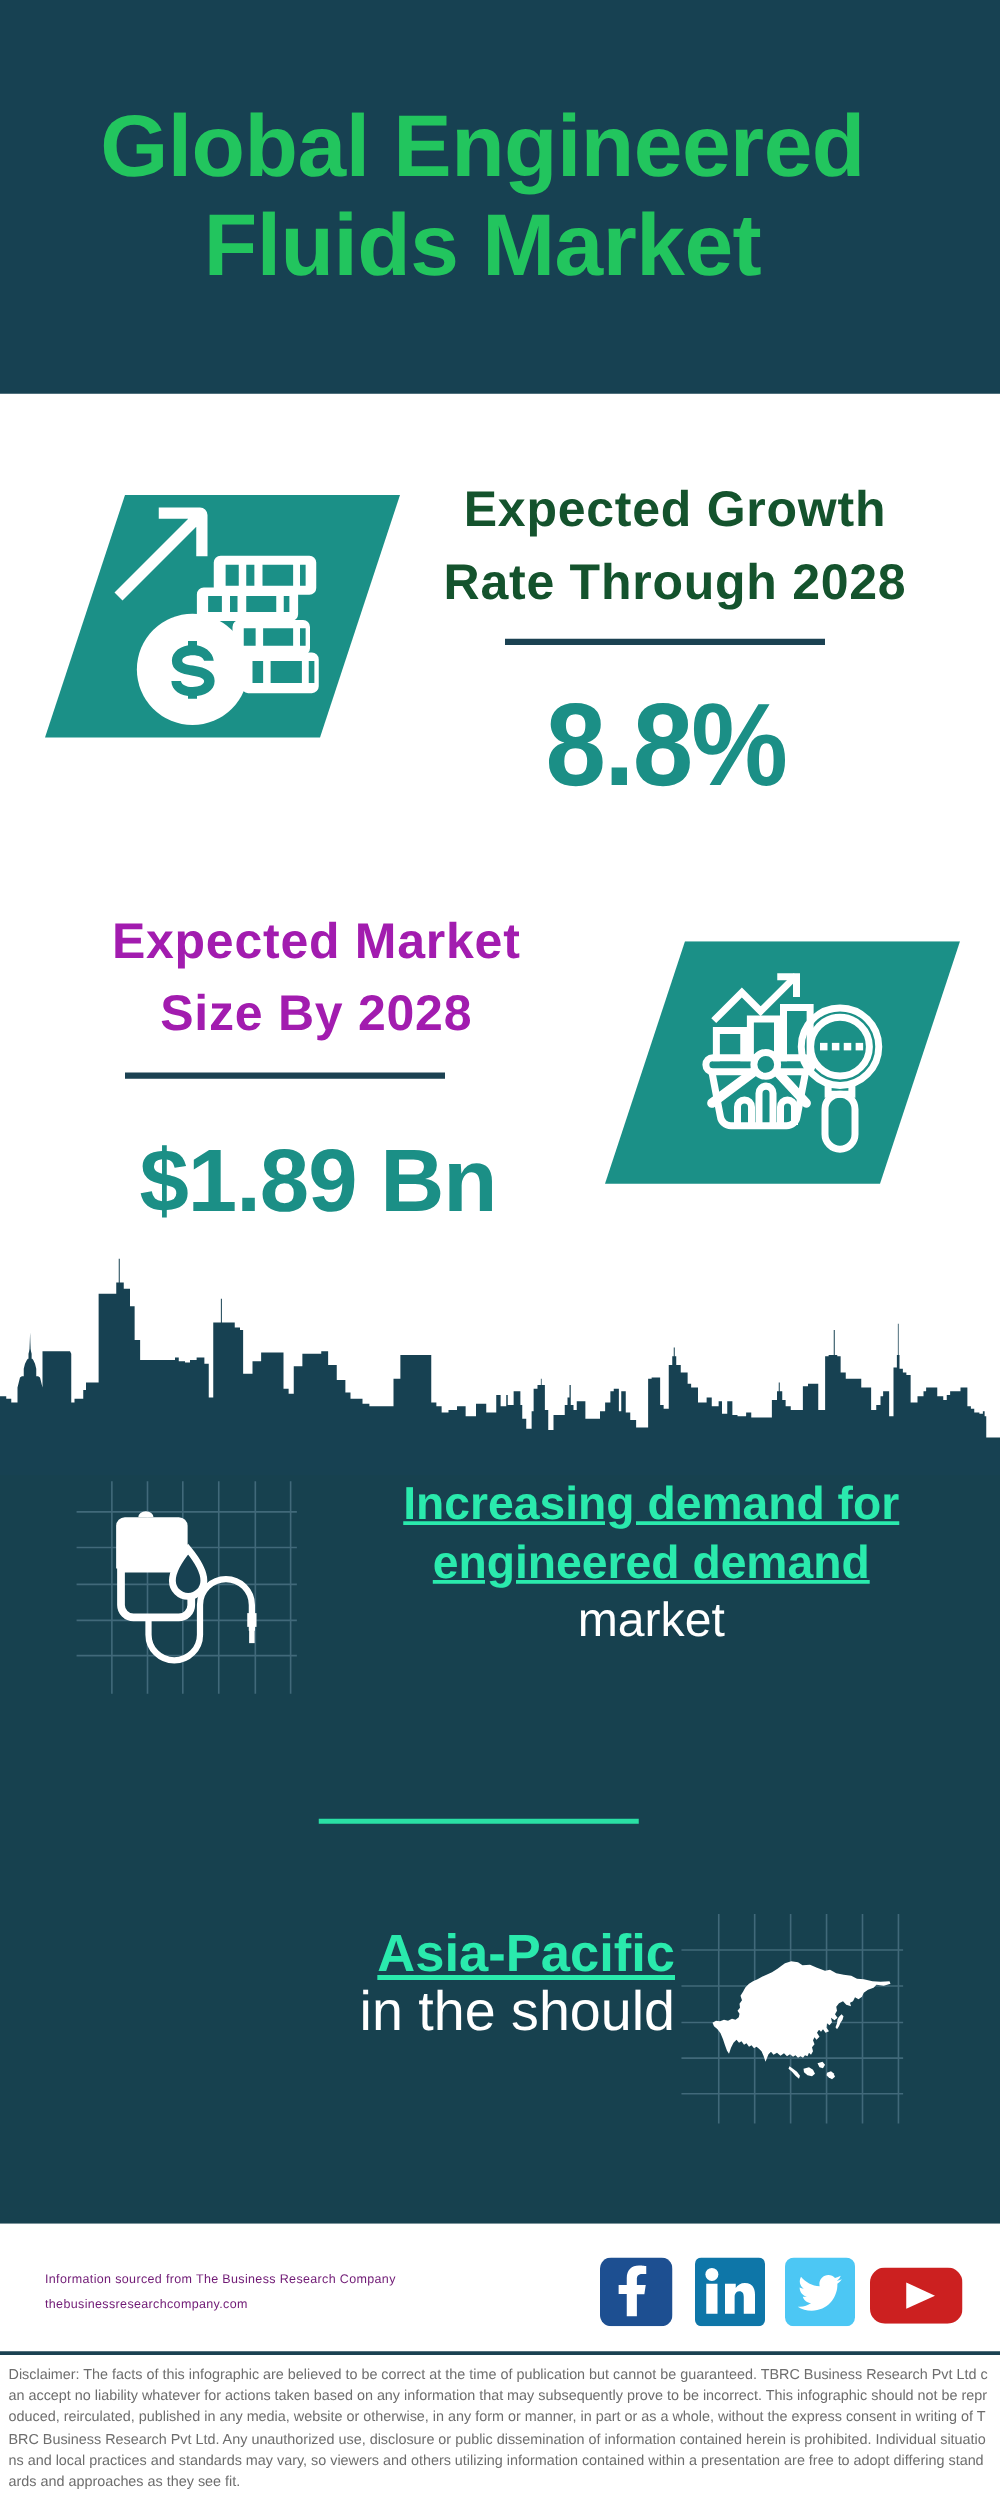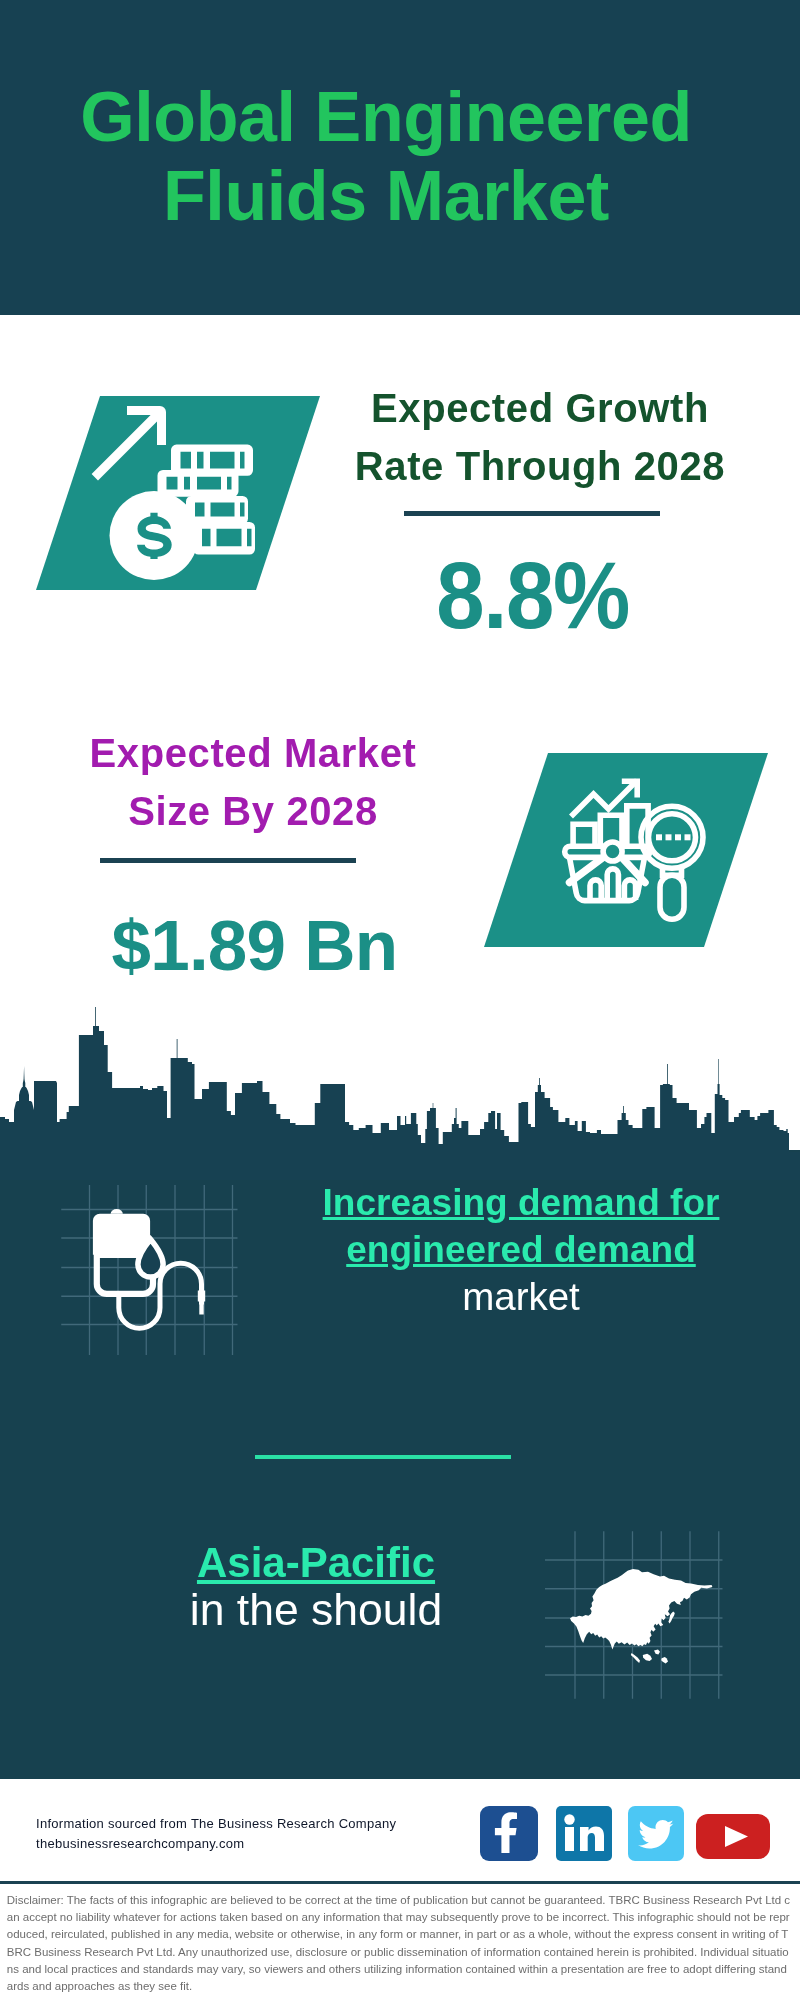--- a/index.html
+++ b/index.html
@@ -16,24 +16,24 @@
   .rule-dark{position:absolute;background:#1b4252;height:5px;}
   .stat1-val{position:absolute;left:332px;top:549px;width:400px;text-align:center;color:#1b8f86;font-size:94px;font-weight:bold;line-height:94px;letter-spacing:-1.5px;text-indent:1.5px;transform:scaleX(0.925);transform-origin:center;}
   .stat2-title{position:absolute;left:53px;top:724px;width:400px;text-align:center;color:#a21caf;font-size:40px;line-height:58px;font-weight:bold;letter-spacing:0.6px;}
   .stat2-val{position:absolute;left:54px;top:882px;width:400px;text-align:center;color:#1b8f86;font-size:71px;font-weight:bold;line-height:71px;letter-spacing:-0.8px;text-indent:0.8px;margin-top:28px;}
   .dark-band{position:absolute;left:0;top:1150px;width:800px;height:629px;background:#17414f;}
   .skyline{position:absolute;left:0;top:0;width:800px;height:2000px;pointer-events:none;}
   .ln{display:block;}
   .hl{color:#2aeaad;font-weight:bold;font-size:37px;text-decoration:underline;}
   .blk1{position:absolute;left:281px;top:1180px;width:480px;text-align:center;font-size:38.5px;line-height:46.8px;color:#fff;font-weight:normal;}
   .green-rule{position:absolute;left:255px;top:1455px;width:256px;height:4px;background:#2ae0a5;}
-  .blk2{position:absolute;left:76px;top:1539px;width:480px;text-align:center;font-size:44.5px;line-height:47px;color:#fff;font-weight:normal;}
+  .blk2{position:absolute;left:60px;top:1539px;width:480px;text-align:right;font-size:44.5px;line-height:47px;color:#fff;font-weight:normal;}
   .blk2 .hl{font-size:42px;}
   .footer{position:absolute;left:0;top:1779px;width:800px;height:221px;background:#fff;}
-  .foot-txt{position:absolute;left:36px;top:35px;font-size:13px;color:#0f172a;line-height:19.5px;letter-spacing:0.28px;}
+  .foot-txt{position:absolute;left:36px;top:35px;font-size:10px;color:#701a75;line-height:19.5px;letter-spacing:0.28px;}
   .disc{position:absolute;left:6.8px;top:113px;width:786px;font-size:11.5px;color:#6d6d6d;line-height:17.2px;word-break:break-all;}
   .social{position:absolute;left:480px;top:27px;display:flex;align-items:center;gap:0;}
   .soc{display:inline-block;}
   .soc:nth-child(2){margin-left:18px;}
   .soc:nth-child(3){margin-left:16px;}
   .soc:nth-child(4){margin-left:12px;margin-top:5px;}
   .footrule{position:absolute;left:0;top:102px;width:800px;height:3px;background:#1b4252;}
 </style>
 </head>
 <body>

